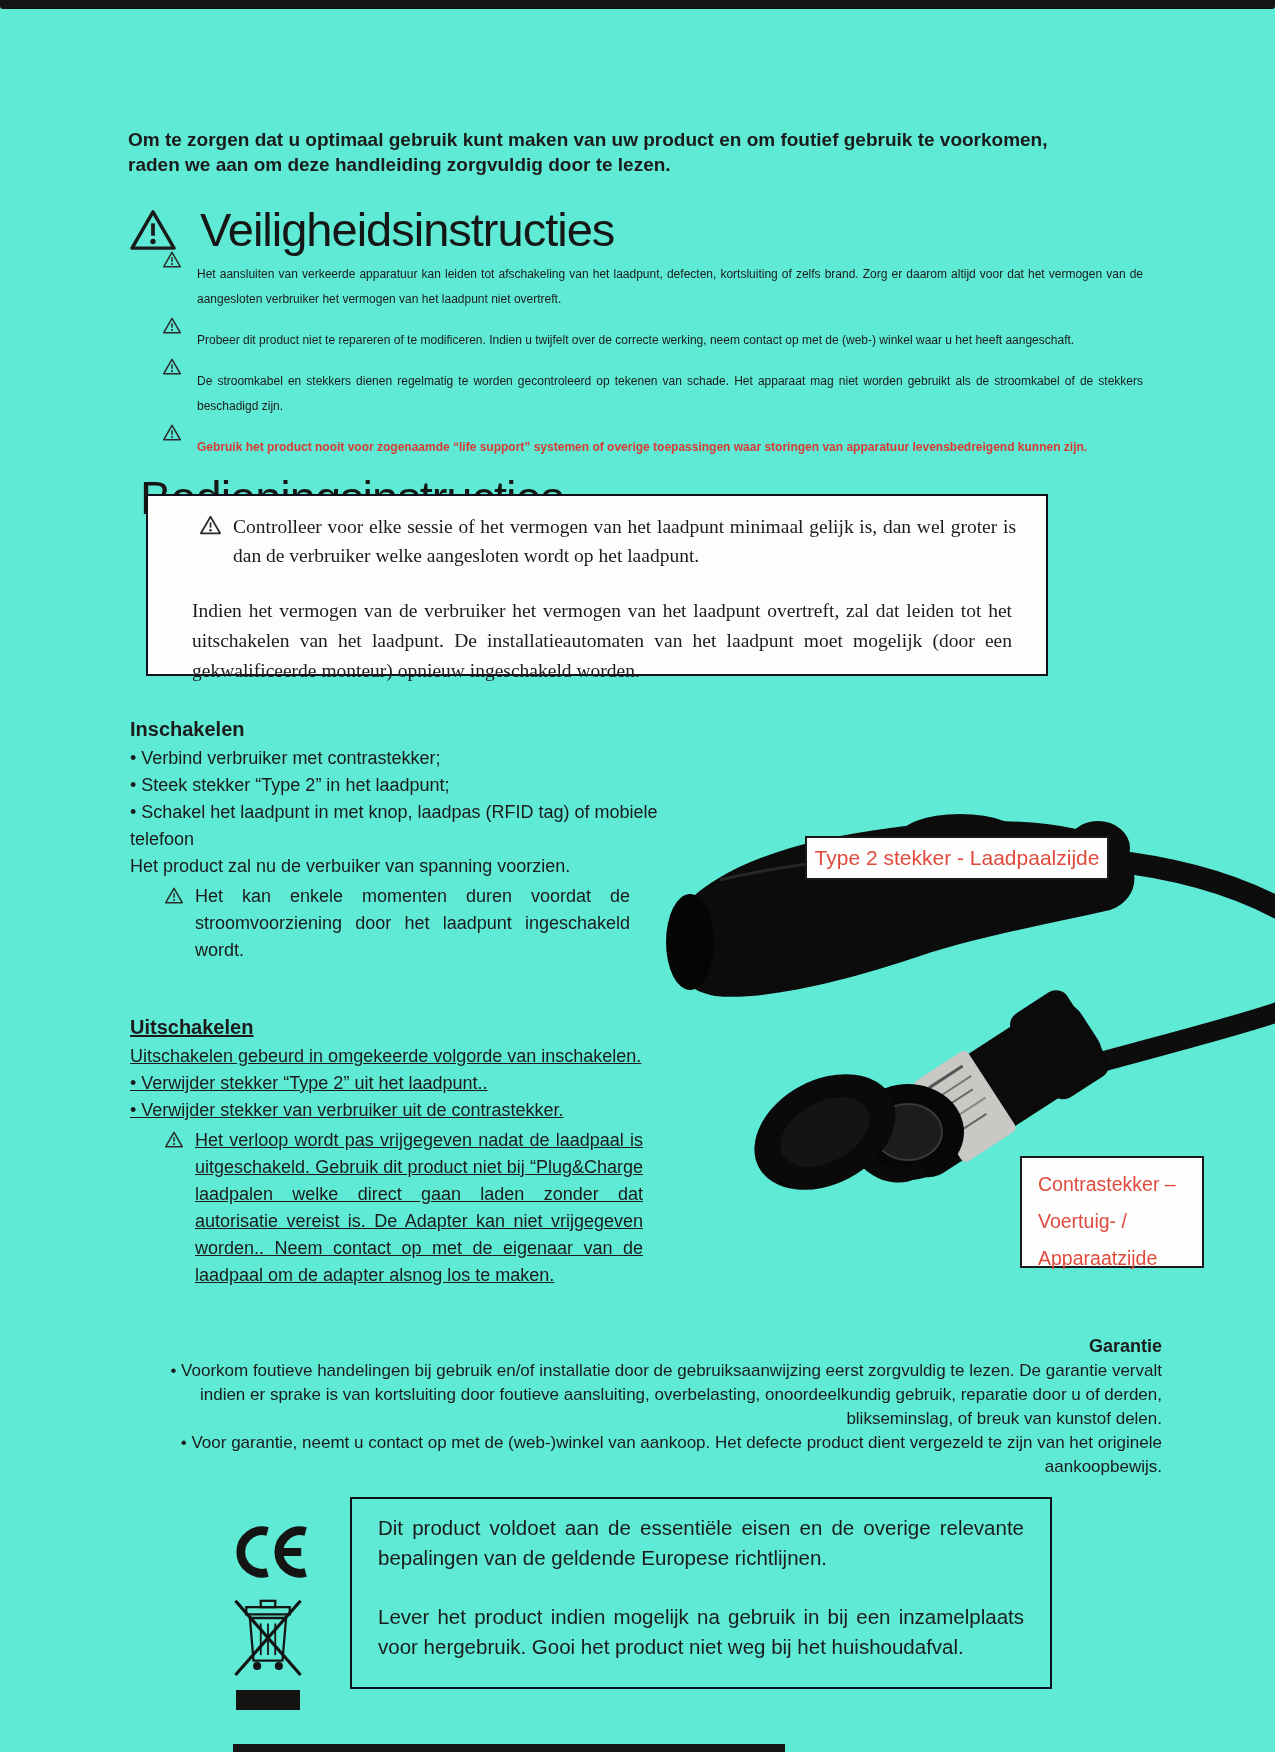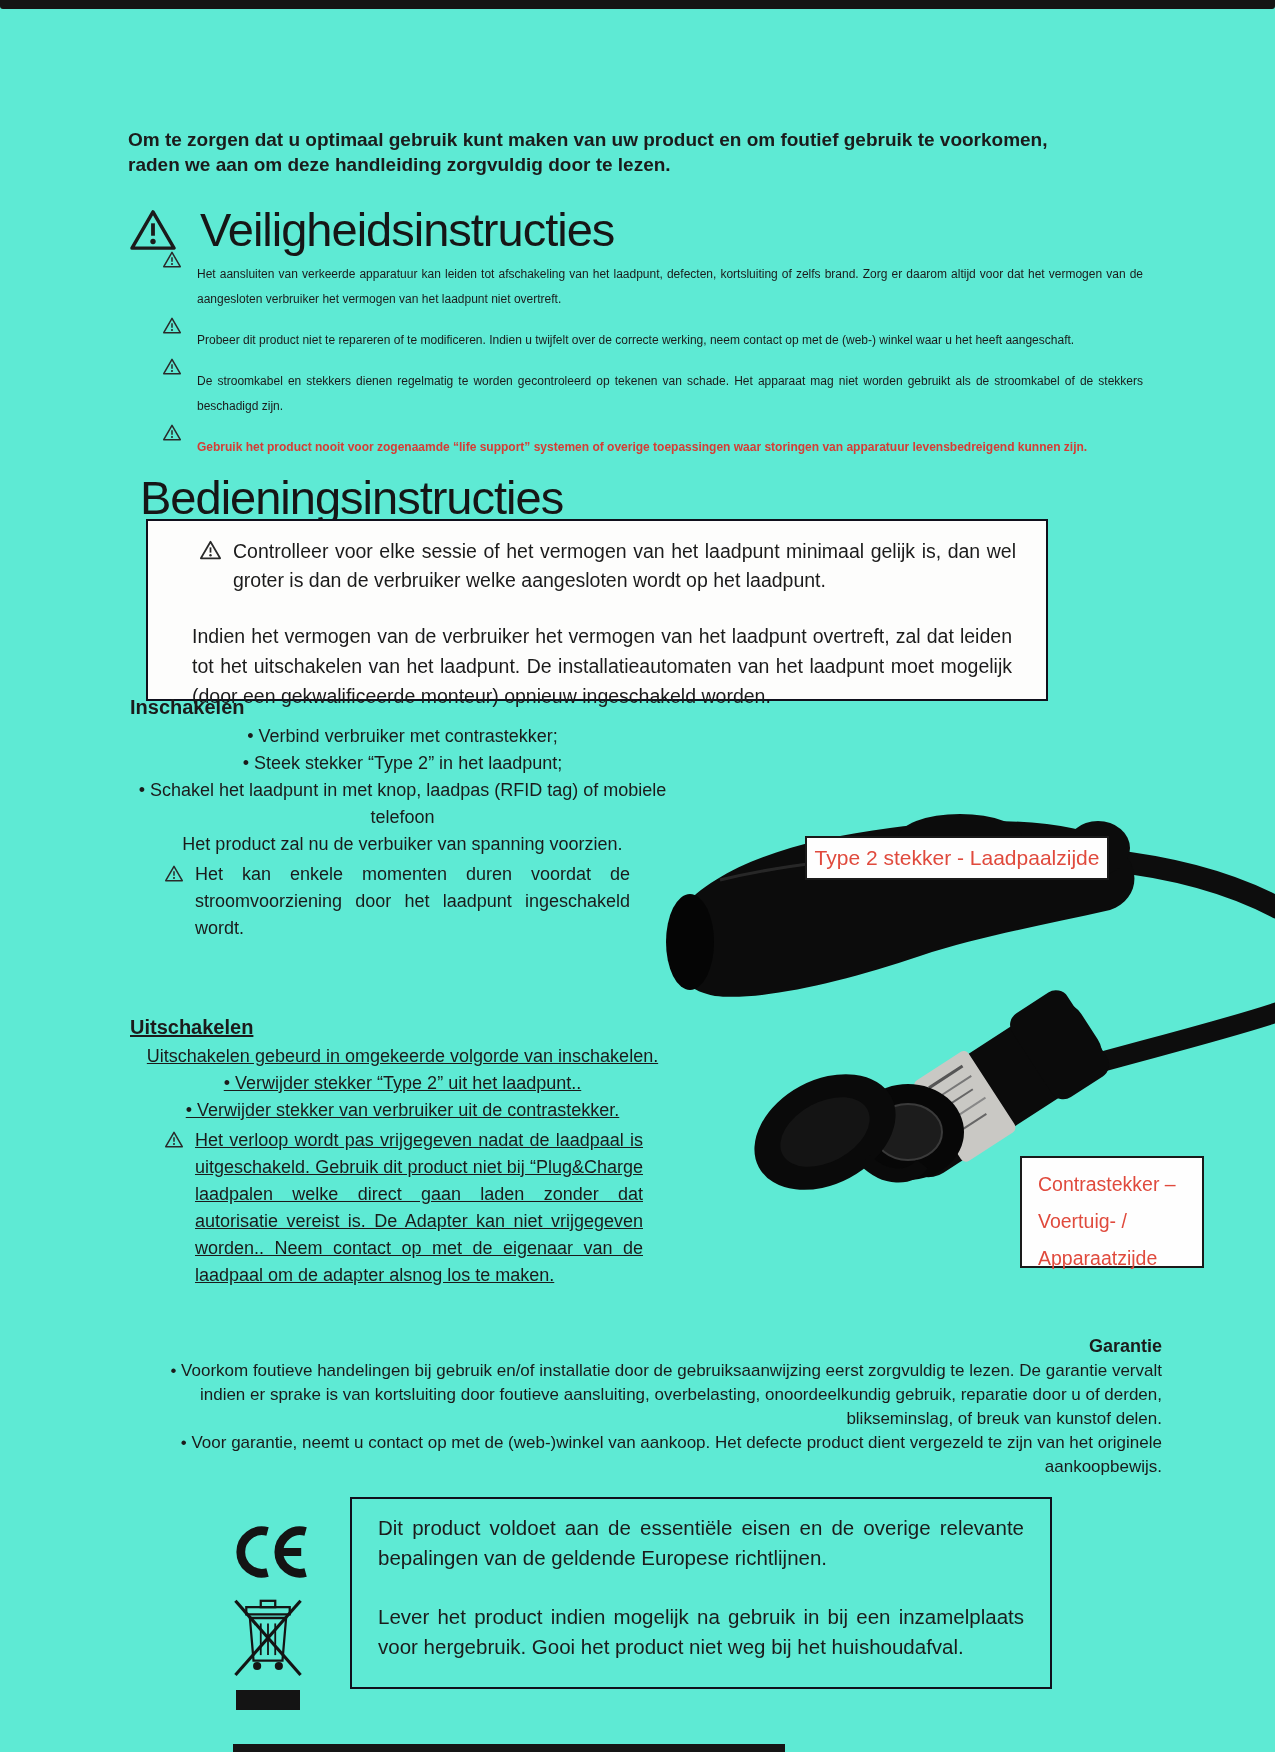--- a/index.html
+++ b/index.html
@@ -29,21 +29,21 @@
   .warn-item .item-text{font-size:12px;line-height:25px;text-align:justify;margin-top:12px;}
   .item-text.red{color:var(--red,#d63c34);font-weight:bold;}
 
   .op-box{border:2px solid #10101c;background:#fdfdfc;}
   .op-warning{display:flex;gap:12px;padding:16px 30px 0 52px;}
   .op-warning .w-icon svg{width:21px;height:20px;margin-top:3px;}
   .op-warning .item-text{font-size:19.5px;line-height:29px;text-align:justify;}
   .op-par{font-size:19.5px;line-height:30px;text-align:justify;padding:26px 34px 0 44px;margin:0;}
 
   .h3{font-size:20px;font-weight:bold;margin:0 0 4px 0;}
-  .plainlines div{font-size:18px;line-height:27px;text-align:center;}
+  .plainlines div{font-size:18px;line-height:27px;}
   .sub-warn{display:flex;gap:12px;margin-top:3px;}
   .sub-warn .w-icon svg{width:18px;height:17px;margin-top:4px;}
   .sub-warn .item-text{font-size:18px;line-height:27px;text-align:justify;}
 
   .figure-label{border:2px solid #1a1a1a;background:#fefefe;color:var(--label-red,#e04a3d);}
   .label-top{display:flex;align-items:center;justify-content:center;font-size:21px;}
   .label-bottom{font-size:19.5px;line-height:37px;padding:8px 0 0 16px;}
 
   .garantie-list div{font-size:17px;line-height:24px;}
   .garantie-title{font-size:18px;font-weight:bold;margin:0 0 2px 0;}
@@ -116,35 +116,35 @@
           </svg>
         </span>
         <span class="item-text red">Gebruik het product nooit voor zogenaamde “life support” systemen of overige toepassingen waar storingen van apparatuur levensbedreigend kunnen zijn.</span>
       </div>
     </div>
 
   <div class="abs h1-row" style="left:128px;top:458px;">
     <h1>Bedieningsinstructies</h1>
   </div>
 
-  <div class="abs op-box" style="left:146px;top:519px;width:898px;height:178px;">
+  <div class="abs op-box" style="left:146px;top:494px;width:898px;height:178px;font-family:Liberation Serif, serif;">
     <div class="op-warning">
       <span class="w-icon">
         <svg viewBox="0 0 24 22">
             <path d="M12 1.5 L23 20.5 H1 Z" fill="none" stroke="#2a2a2a" stroke-width="2" stroke-linejoin="round"></path>
             <line x1="12" y1="8" x2="12" y2="14" stroke="#2a2a2a" stroke-width="2"></line>
             <circle cx="12" cy="17" r="1.4" fill="#2a2a2a"></circle>
           </svg>
       </span>
       <span class="item-text">Controlleer voor elke sessie of het vermogen van het laadpunt minimaal gelijk is, dan wel groter is dan de verbruiker welke aangesloten wordt op het laadpunt.</span>
     </div>
     <p class="op-par">Indien het vermogen van de verbruiker het vermogen van het laadpunt overtreft, zal dat leiden tot het uitschakelen van het laadpunt. De installatieautomaten van het laadpunt moet mogelijk (door een gekwalificeerde monteur) opnieuw ingeschakeld worden.</p>
   </div>
 
-  <div class="abs" style="left:130px;top:696px;width:545px;">
+  <div class="abs" style="left:130px;top:718px;width:545px;">
     <div class="h3">Inschakelen</div>
     <div class="plainlines">
 
     <div>• Verbind verbruiker met contrastekker;</div>
         <div>• Steek stekker “Type 2” in het laadpunt;</div>
         <div>• Schakel het laadpunt in met knop, laadpas (RFID tag) of mobiele telefoon</div>
         <div>Het product zal nu de verbuiker van spanning voorzien.</div>
       </div>
     <div class="sub-warn" style="margin-left:35px;width:465px;">
       <span class="w-icon">

